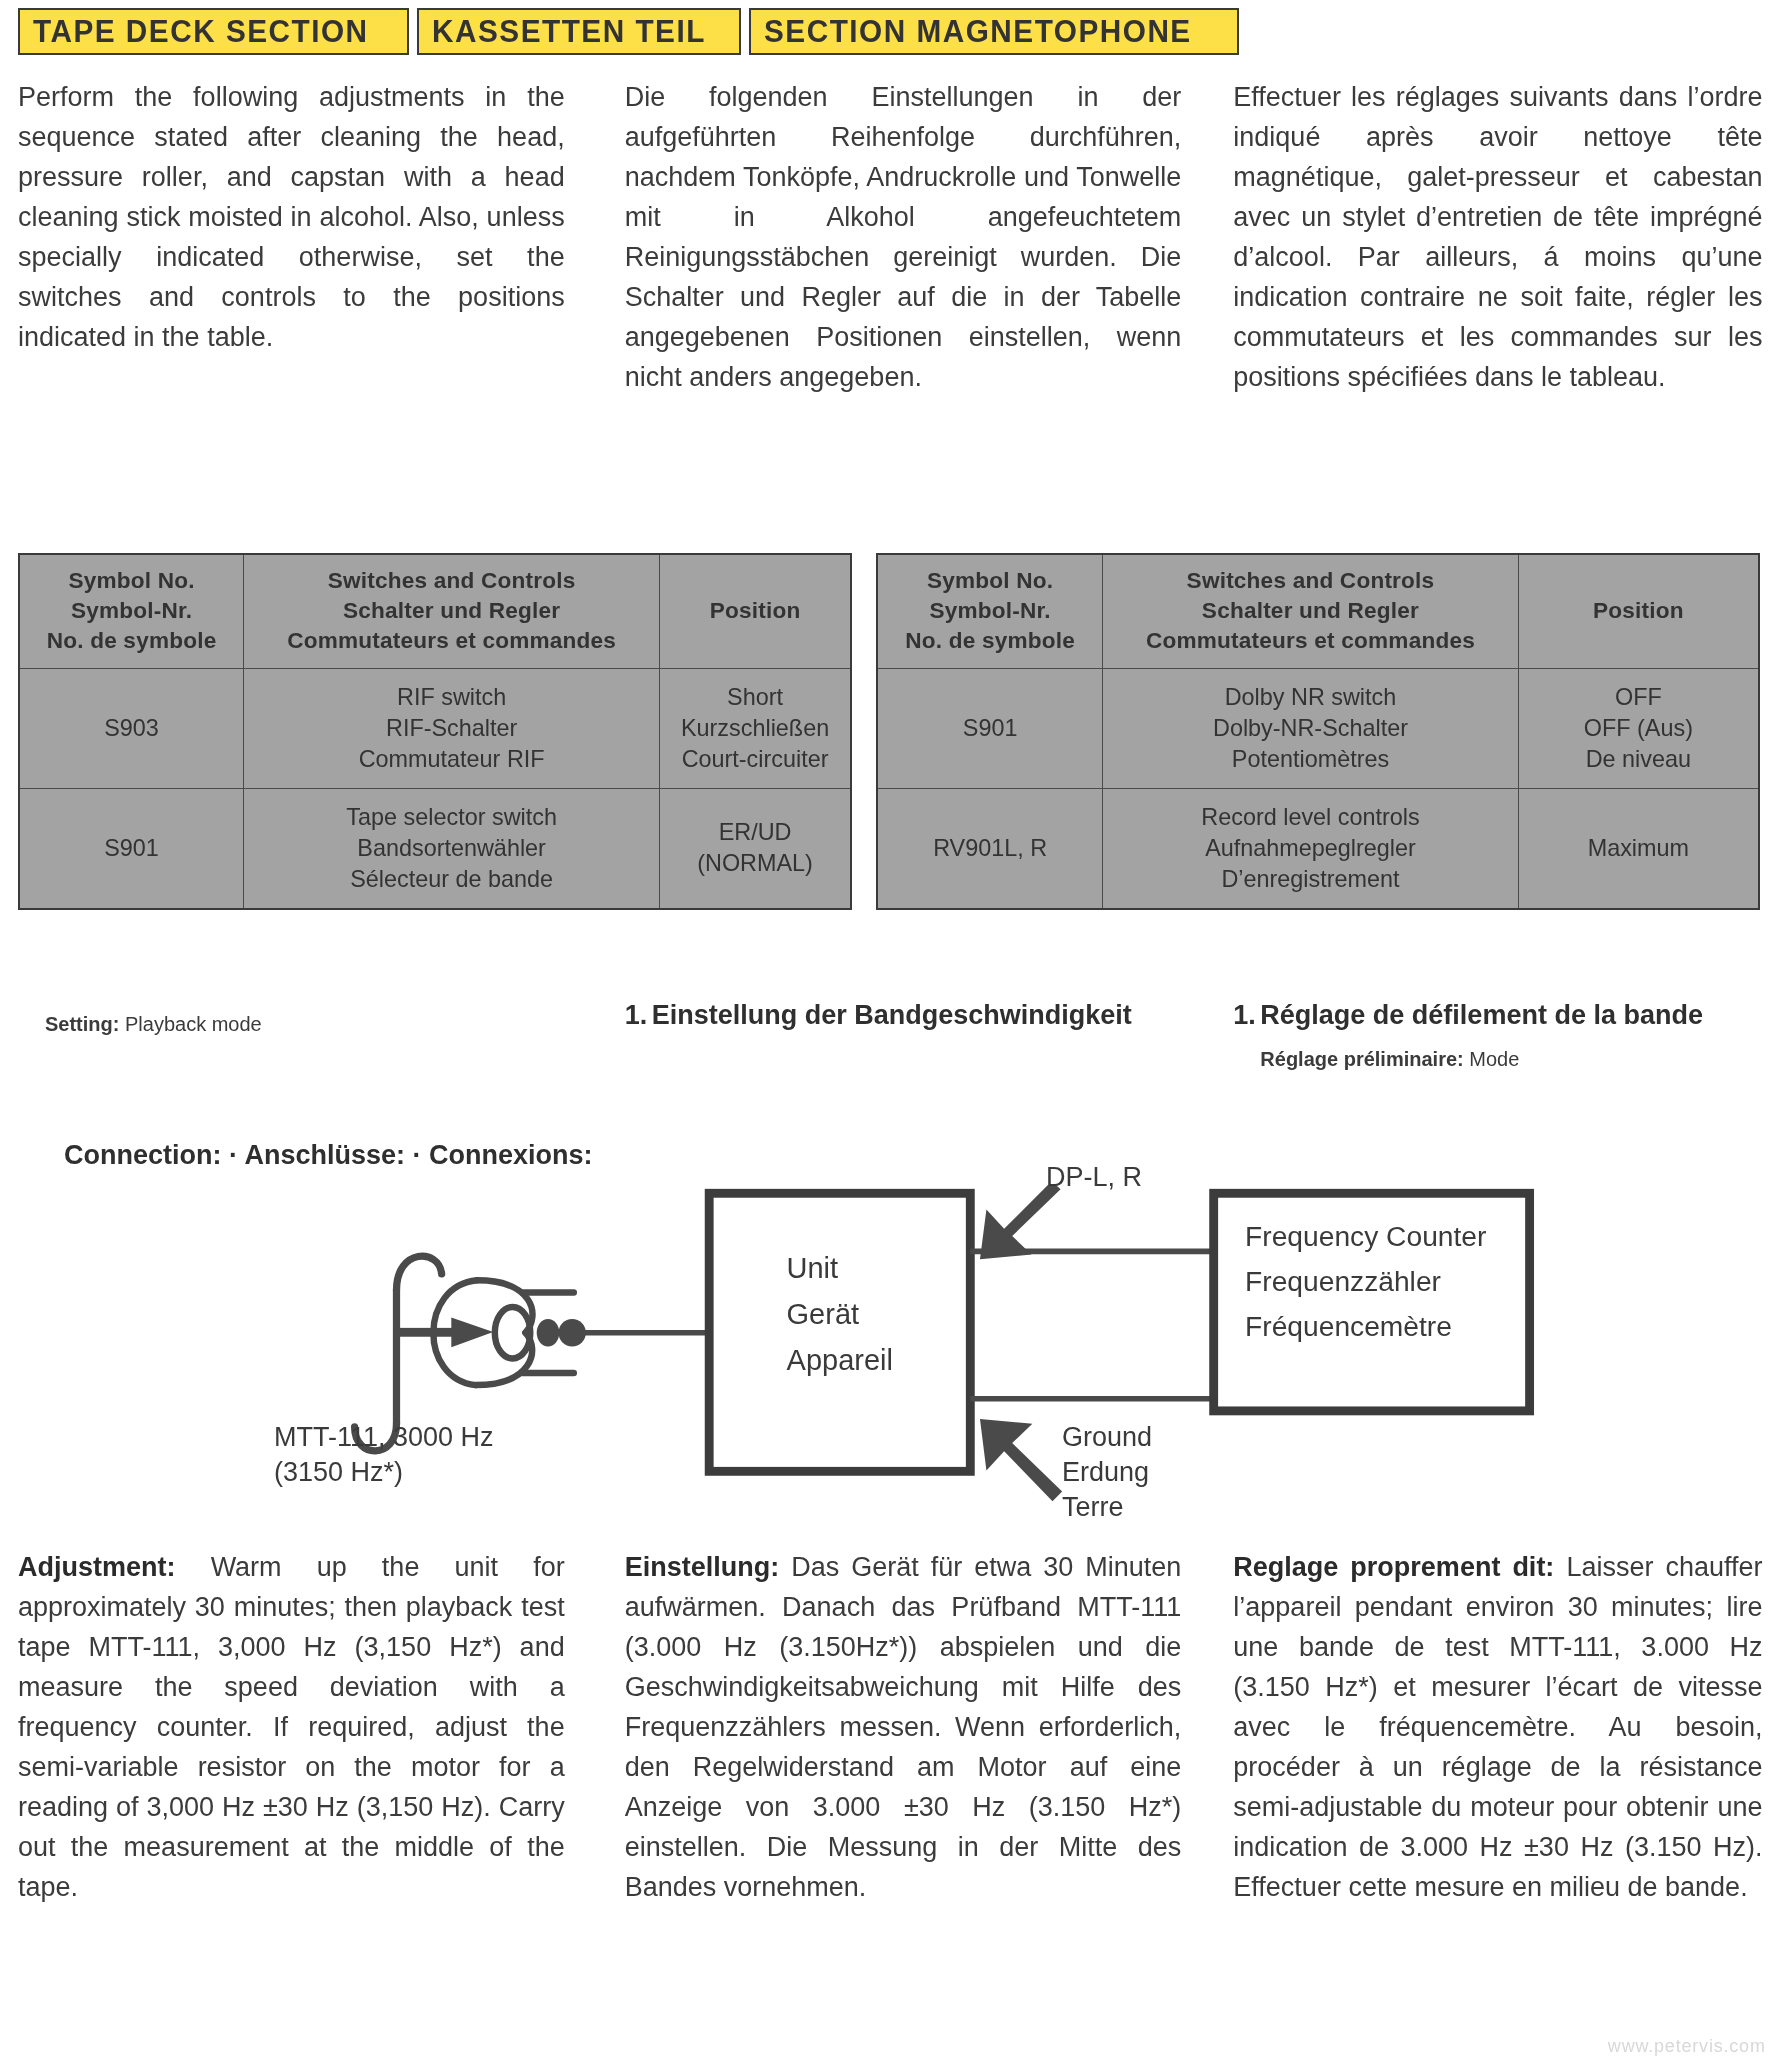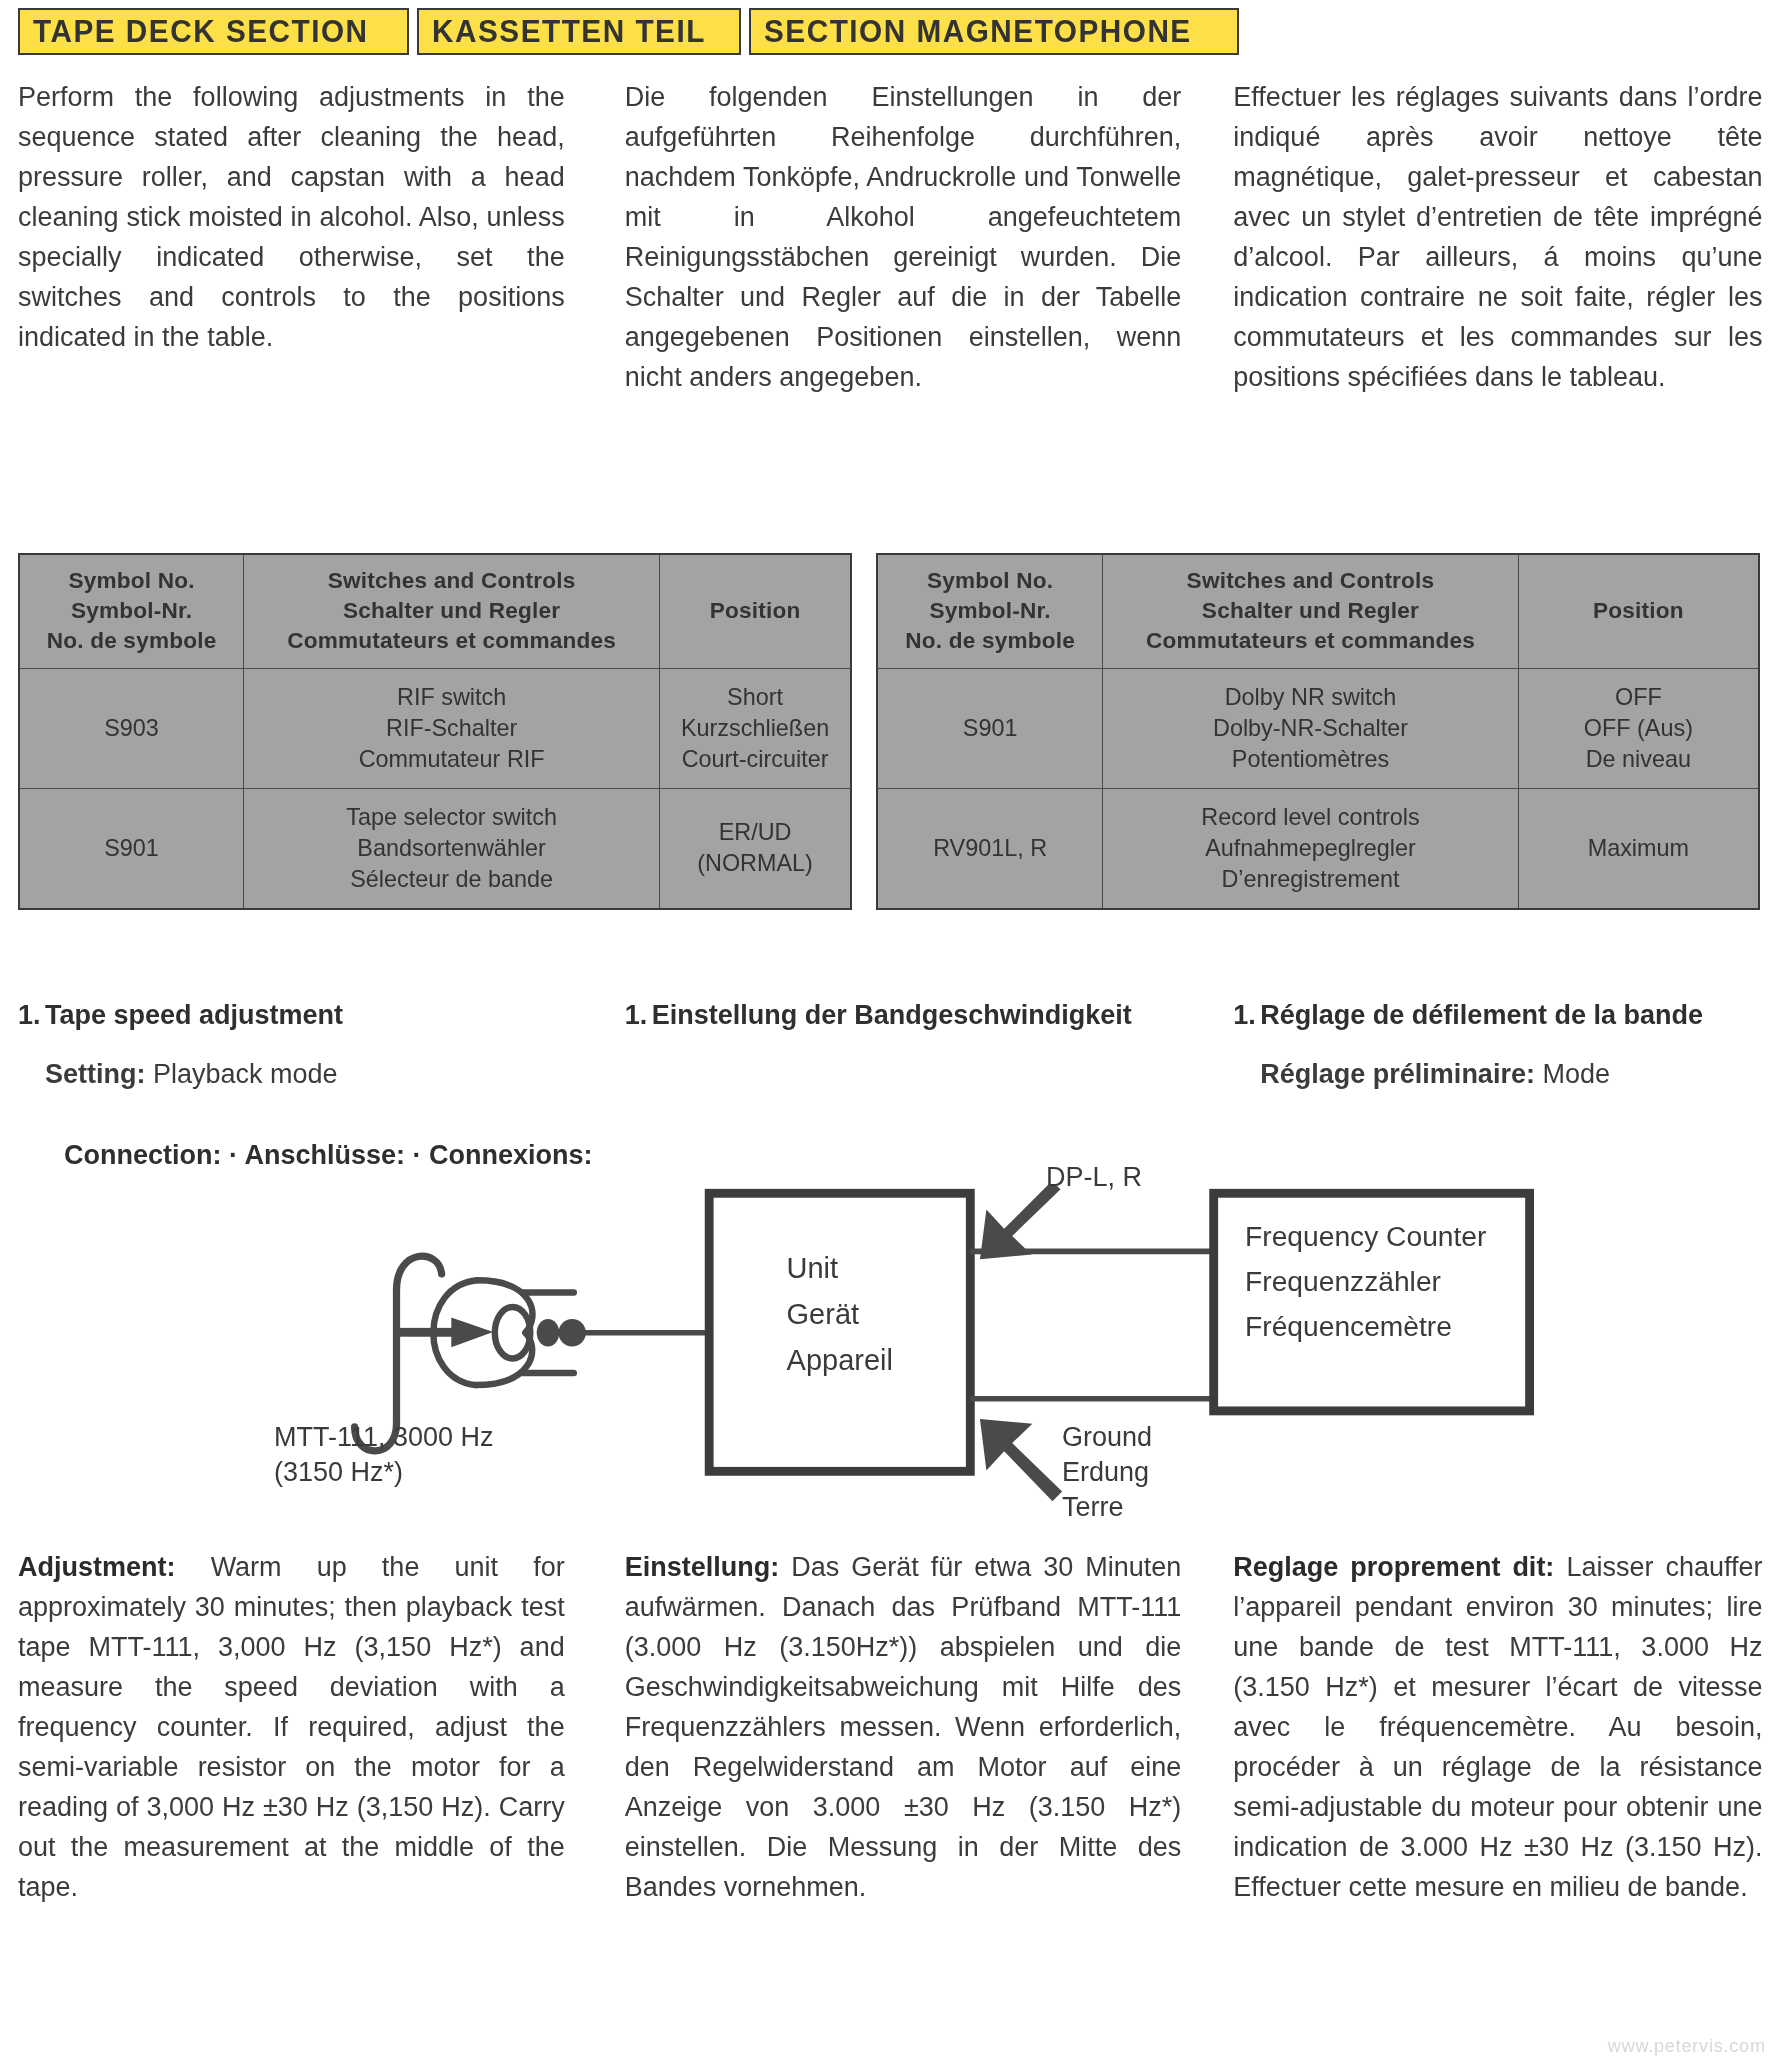--- a/index.html
+++ b/index.html
@@ -87,21 +87,21 @@
   .lines > span{display:block;}
 
   
   .steps{position:absolute;left:0;top:998px;width:1777px;display:flex;}
   .step{box-sizing:border-box;}
   .step.a{width:609px;padding-left:18px;}
   .step.b{width:609px;padding-left:16px;}
   .step.c{width:560px;padding-left:16px;}
   .step-title{font-size:27px;font-weight:700;line-height:35px;color:#2f2f2f;white-space:nowrap;}
   .step-title .num{display:inline-block;width:27px;}
-  .step-sub{font-size:27px;line-height:35px;margin-top:24px;padding-left:27px;color:#3b3b3b;}
+  .step-sub{font-size:20px;line-height:35px;margin-top:9px;padding-left:27px;color:#3b3b3b;}
   .step-sub b{font-weight:700;}
 
   
   .conn-head{
     position:absolute;left:64px;top:1140px;
     font-size:27px;font-weight:700;color:#2f2f2f;white-space:nowrap;
   }
 
   
   .diagram{position:absolute;left:0;top:1185px;width:1777px;height:347px;}
@@ -237,23 +237,20 @@
             <span>D’enregistrement</span>
           </td>
           <td>Maximum</td>
         </tr>
       </tbody>
     </table>
   </div>
 
   <div class="steps">
     <div class="step a">
-      <div class="step-title">
-        <span class="num">1.</span><span>Tape speed adjustment</span>
-      </div>
       <div class="step-sub">
         <b>Setting:</b>
         <span>Playback mode</span>
       </div>
     </div>
     <div class="step b">
       <div class="step-title">
         <span class="num">1.</span><span>Einstellung der Bandgeschwindigkeit</span>
       </div>
     </div>

